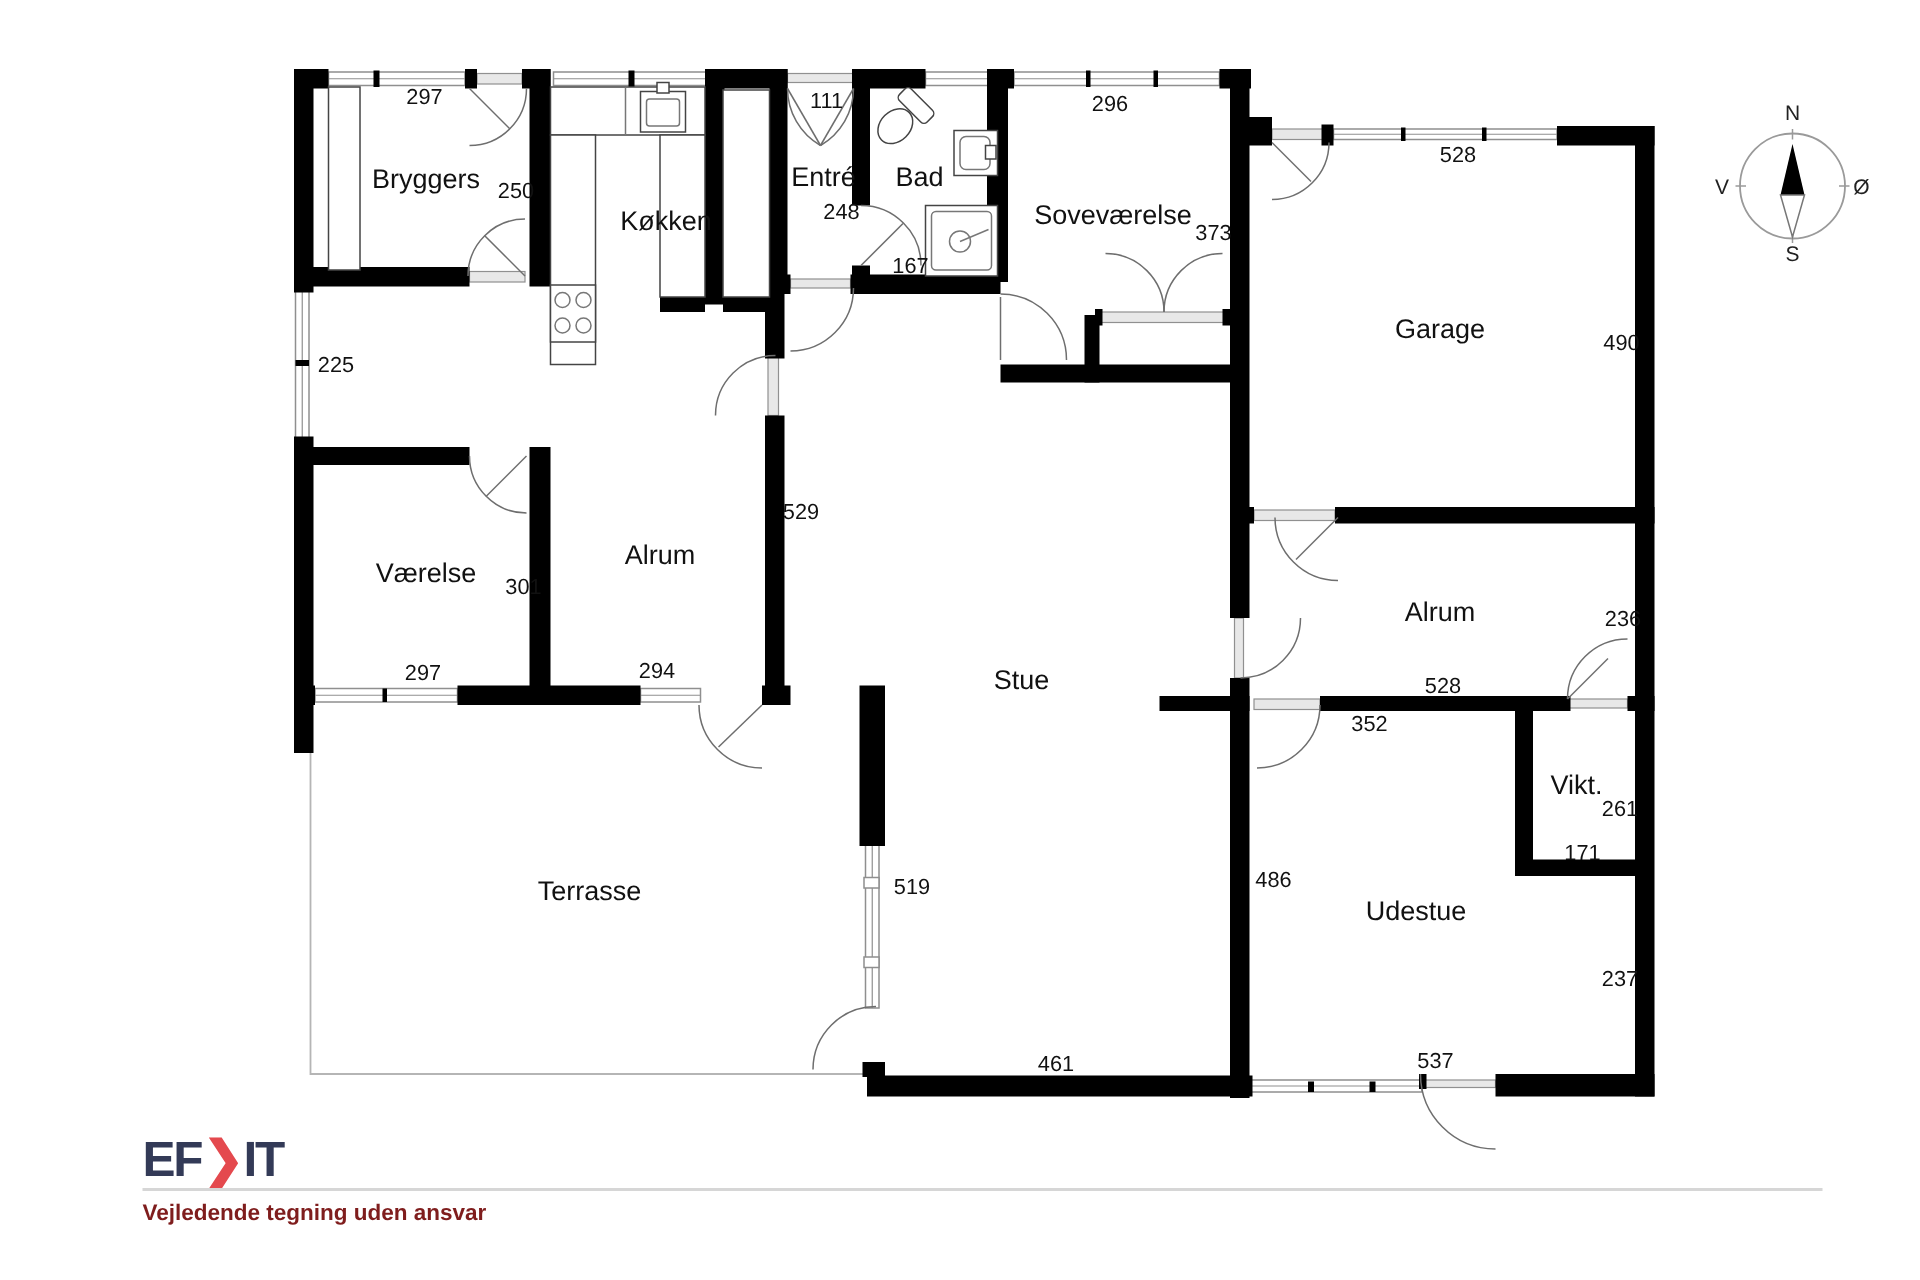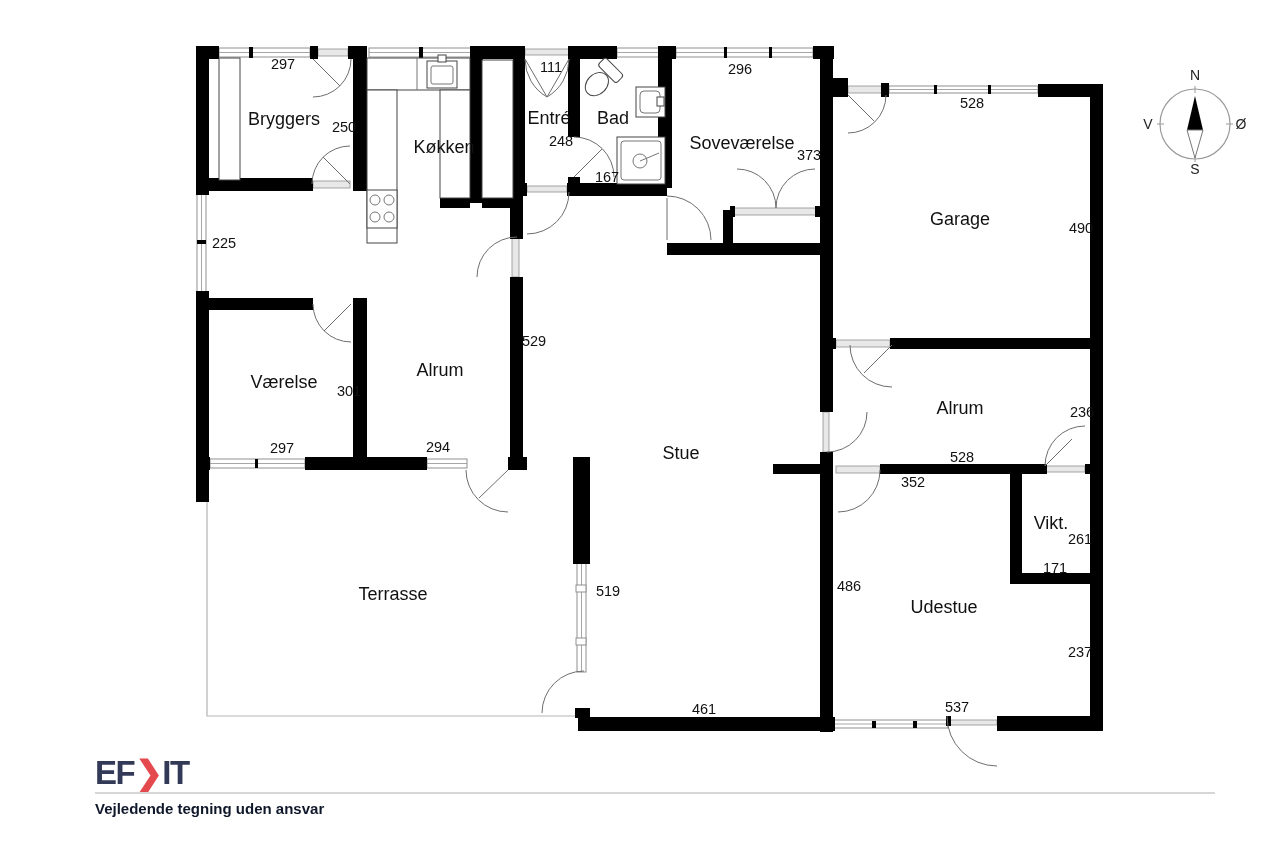--- a/index.html
+++ b/index.html
@@ -17,21 +17,21 @@
   .arc{fill:none;stroke:#6e6e6e;stroke-width:1;}
   .leaf{stroke:#6e6e6e;stroke-width:1;}
   .fix{fill:#fff;stroke:#444;stroke-width:1;}
   .fix2{fill:none;stroke:#777;stroke-width:1;}
   .thin{fill:none;stroke:#b5b5b5;stroke-width:1.2;}
   .tick{fill:#000;}
   .logo{position:absolute;left:95px;top:756px;font-size:33px;font-weight:bold;
         letter-spacing:-1.5px;color:#333a57;line-height:1;}
   .logo .chev{color:#e4494e;padding:0 1px;}
   .rule{position:absolute;left:95px;top:792px;width:1120px;height:2px;background:#d6d6d6;}
-  .disclaimer{position:absolute;left:95px;top:800px;font-size:15px;font-weight:bold;color:#0f172a;}
+  .disclaimer{position:absolute;left:95px;top:800px;font-size:15px;font-weight:bold;color:#7f1d1d;}
 </style>
 </head>
 <body>
 
 <div class="canvas">
 <svg width="1280" height="853" viewBox="0 0 1280 853">
 
   <g>
     <polyline class="thin" points="207,472 207,716 577,716"></polyline>
   </g>

